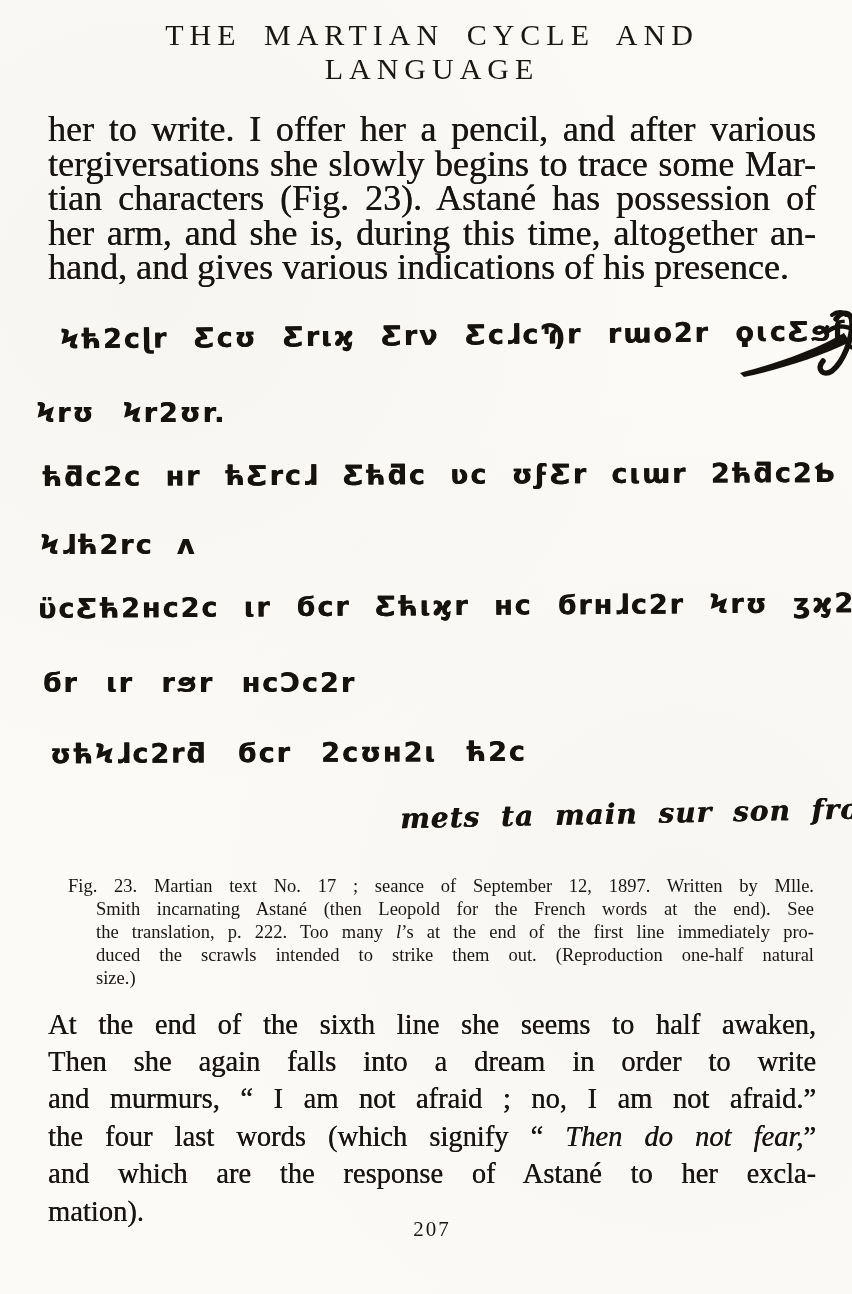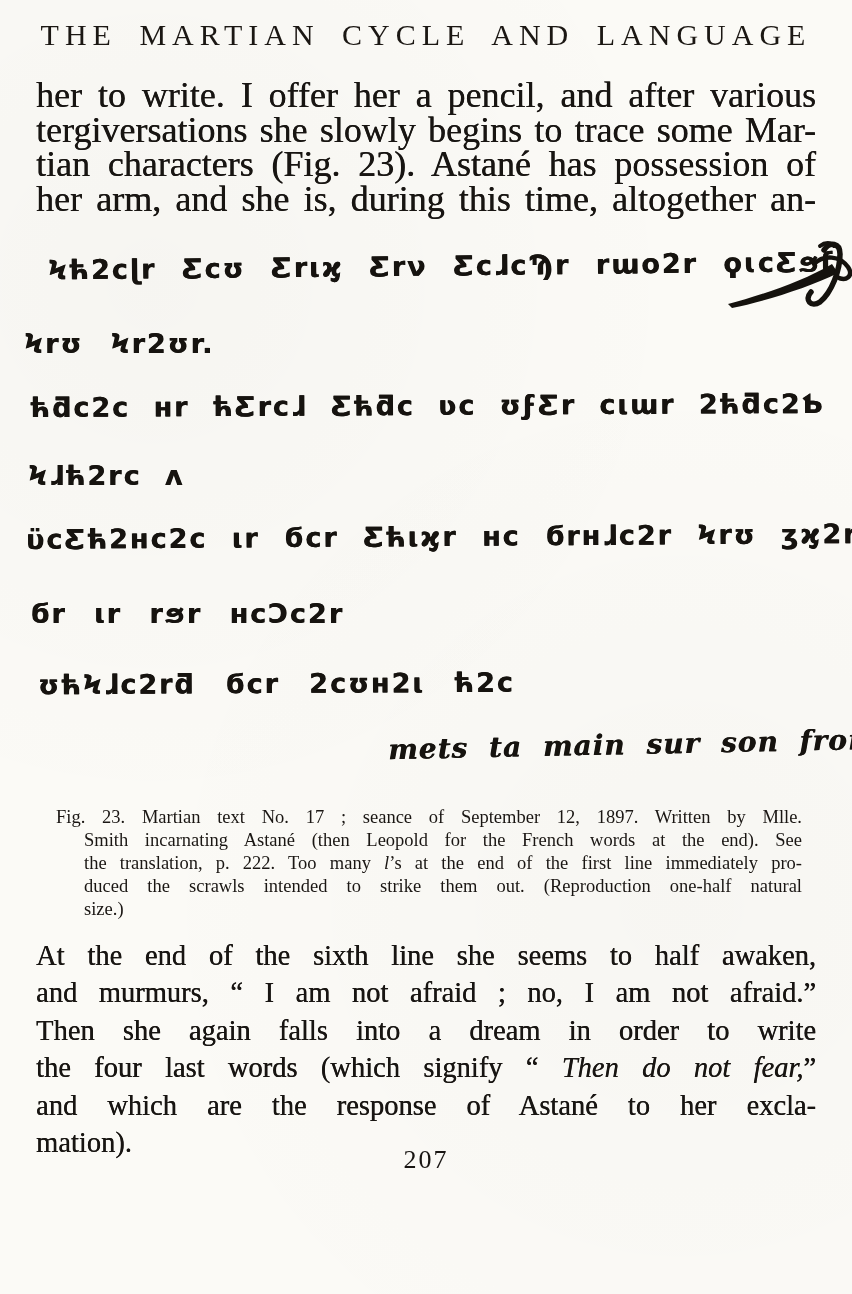--- a/index.html
+++ b/index.html
@@ -1,20 +1,20 @@
 <!DOCTYPE html>
 <html><head>
 <meta charset="utf-8">
 <style>
   html, body { margin: 0; padding: 0; background: #fbfaf6; }
   .page {
     position: relative;
     width: 852px; height: 1294px;
     box-sizing: border-box;
-    padding: 16px 36px 0 36px;
+    padding: 16px 36px 0 48px;
     background:
       radial-gradient(circle at 18% 22%, rgba(0,0,0,0.018), transparent 45%),
       radial-gradient(circle at 80% 70%, rgba(0,0,0,0.014), transparent 50%),
       #fbfaf6;
     color: #181512;
     font-family: "Liberation Serif", "DejaVu Serif", serif;
     overflow: hidden;
   }
   .title {
     margin: 2px 0 0 0;
@@ -63,35 +63,36 @@
     font-size: 18.5px; line-height: 23px;
     color: #1a1613;
   }
   .cline { text-align: justify; text-align-last: justify; }
   .cind  { padding-left: 28px; box-sizing: border-box; }
   .clast { text-align-last: left; }
 
   .pagenum {
     margin-top: -13px;
     text-align: center;
-    font-size: 26px; line-height: 24px; letter-spacing: 2px;
+    font-size: 21px; line-height: 24px; letter-spacing: 2px;
   }
 </style>
 </head>
 <body>
 
 <div class="page">
 
   <h1 class="title">THE MARTIAN CYCLE AND LANGUAGE</h1>
 
   <div class="para p1">
     <div class="jline">her to write.  I offer her a pencil, and after various</div>
     <div class="jline">tergiversations she slowly begins to trace some Mar-</div>
     <div class="jline">tian characters (Fig. 23).  Astané has possession of</div>
     <div class="jline">her arm, and she is, during this time, altogether an-</div>
+    <div class="jline jlast">hand, and gives various indications of his presence.</div>
   </div>
 
   <figure class="martian">
     <div class="mline m1">Ϟћ2cɭr Ƹcʊ Ƹrιϗ Ƹrν ƸcɺcϠr rɯo2r ϙɩcƸϧʃ rcϕ</div>
     <svg class="scrawl" viewBox="0 0 150 78">
       <path d="M4 64 C34 56, 78 42, 108 24 L114 33 C84 48, 38 62, 8 68 Z" fill="#15120e" stroke="none"></path>
       <path d="M100 10 C106 1, 116 3, 116 14 C116 30, 108 52, 96 62 C87 68, 80 60, 87 52" fill="none" stroke="#15120e" stroke-width="5.5" stroke-linecap="round"></path>
       <path d="M90 24 C100 14, 116 16, 124 27 C130 36, 122 42, 113 37" fill="none" stroke="#15120e" stroke-width="4.5" stroke-linecap="round"></path>
       <path d="M96 6 C101 2, 107 2, 110 6" fill="none" stroke="#15120e" stroke-width="4" stroke-linecap="round"></path>
     </svg>
@@ -107,22 +108,22 @@
   <div class="caption">
     <div class="cline">Fig. 23.  Martian text No. 17 ; seance of September 12, 1897.  Written by Mlle.</div>
     <div class="cline cind">Smith incarnating Astané (then Leopold for the French words at the end).  See</div>
     <div class="cline cind"><span>the translation, p. 222.  Too many </span><span class="it">l</span><span>’s at the end of the first line immediately pro-</span></div>
     <div class="cline cind">duced the scrawls intended to strike them out.  (Reproduction one-half natural</div>
     <div class="cline cind clast">size.)</div>
   </div>
 
   <div class="para p2">
     <div class="jline">At the end of the sixth line she seems to half awaken,</div>
+    <div class="jline">Then she again falls into a dream in order to write</div>
     <div class="jline">and murmurs, “ I am not afraid ; no, I am not afraid.”</div>
-    <div class="jline">Then she again falls into a dream in order to write</div>
     <div class="jline"><span>the four last words (which signify “ </span><span class="it">Then do not fear,</span><span>”</span></div>
     <div class="jline">and which are the response of Astané to her excla-</div>
     <div class="jline jlast">mation).</div>
   </div>
 
   <div class="pagenum">207</div>
 
 </div>
 
 </body></html>

